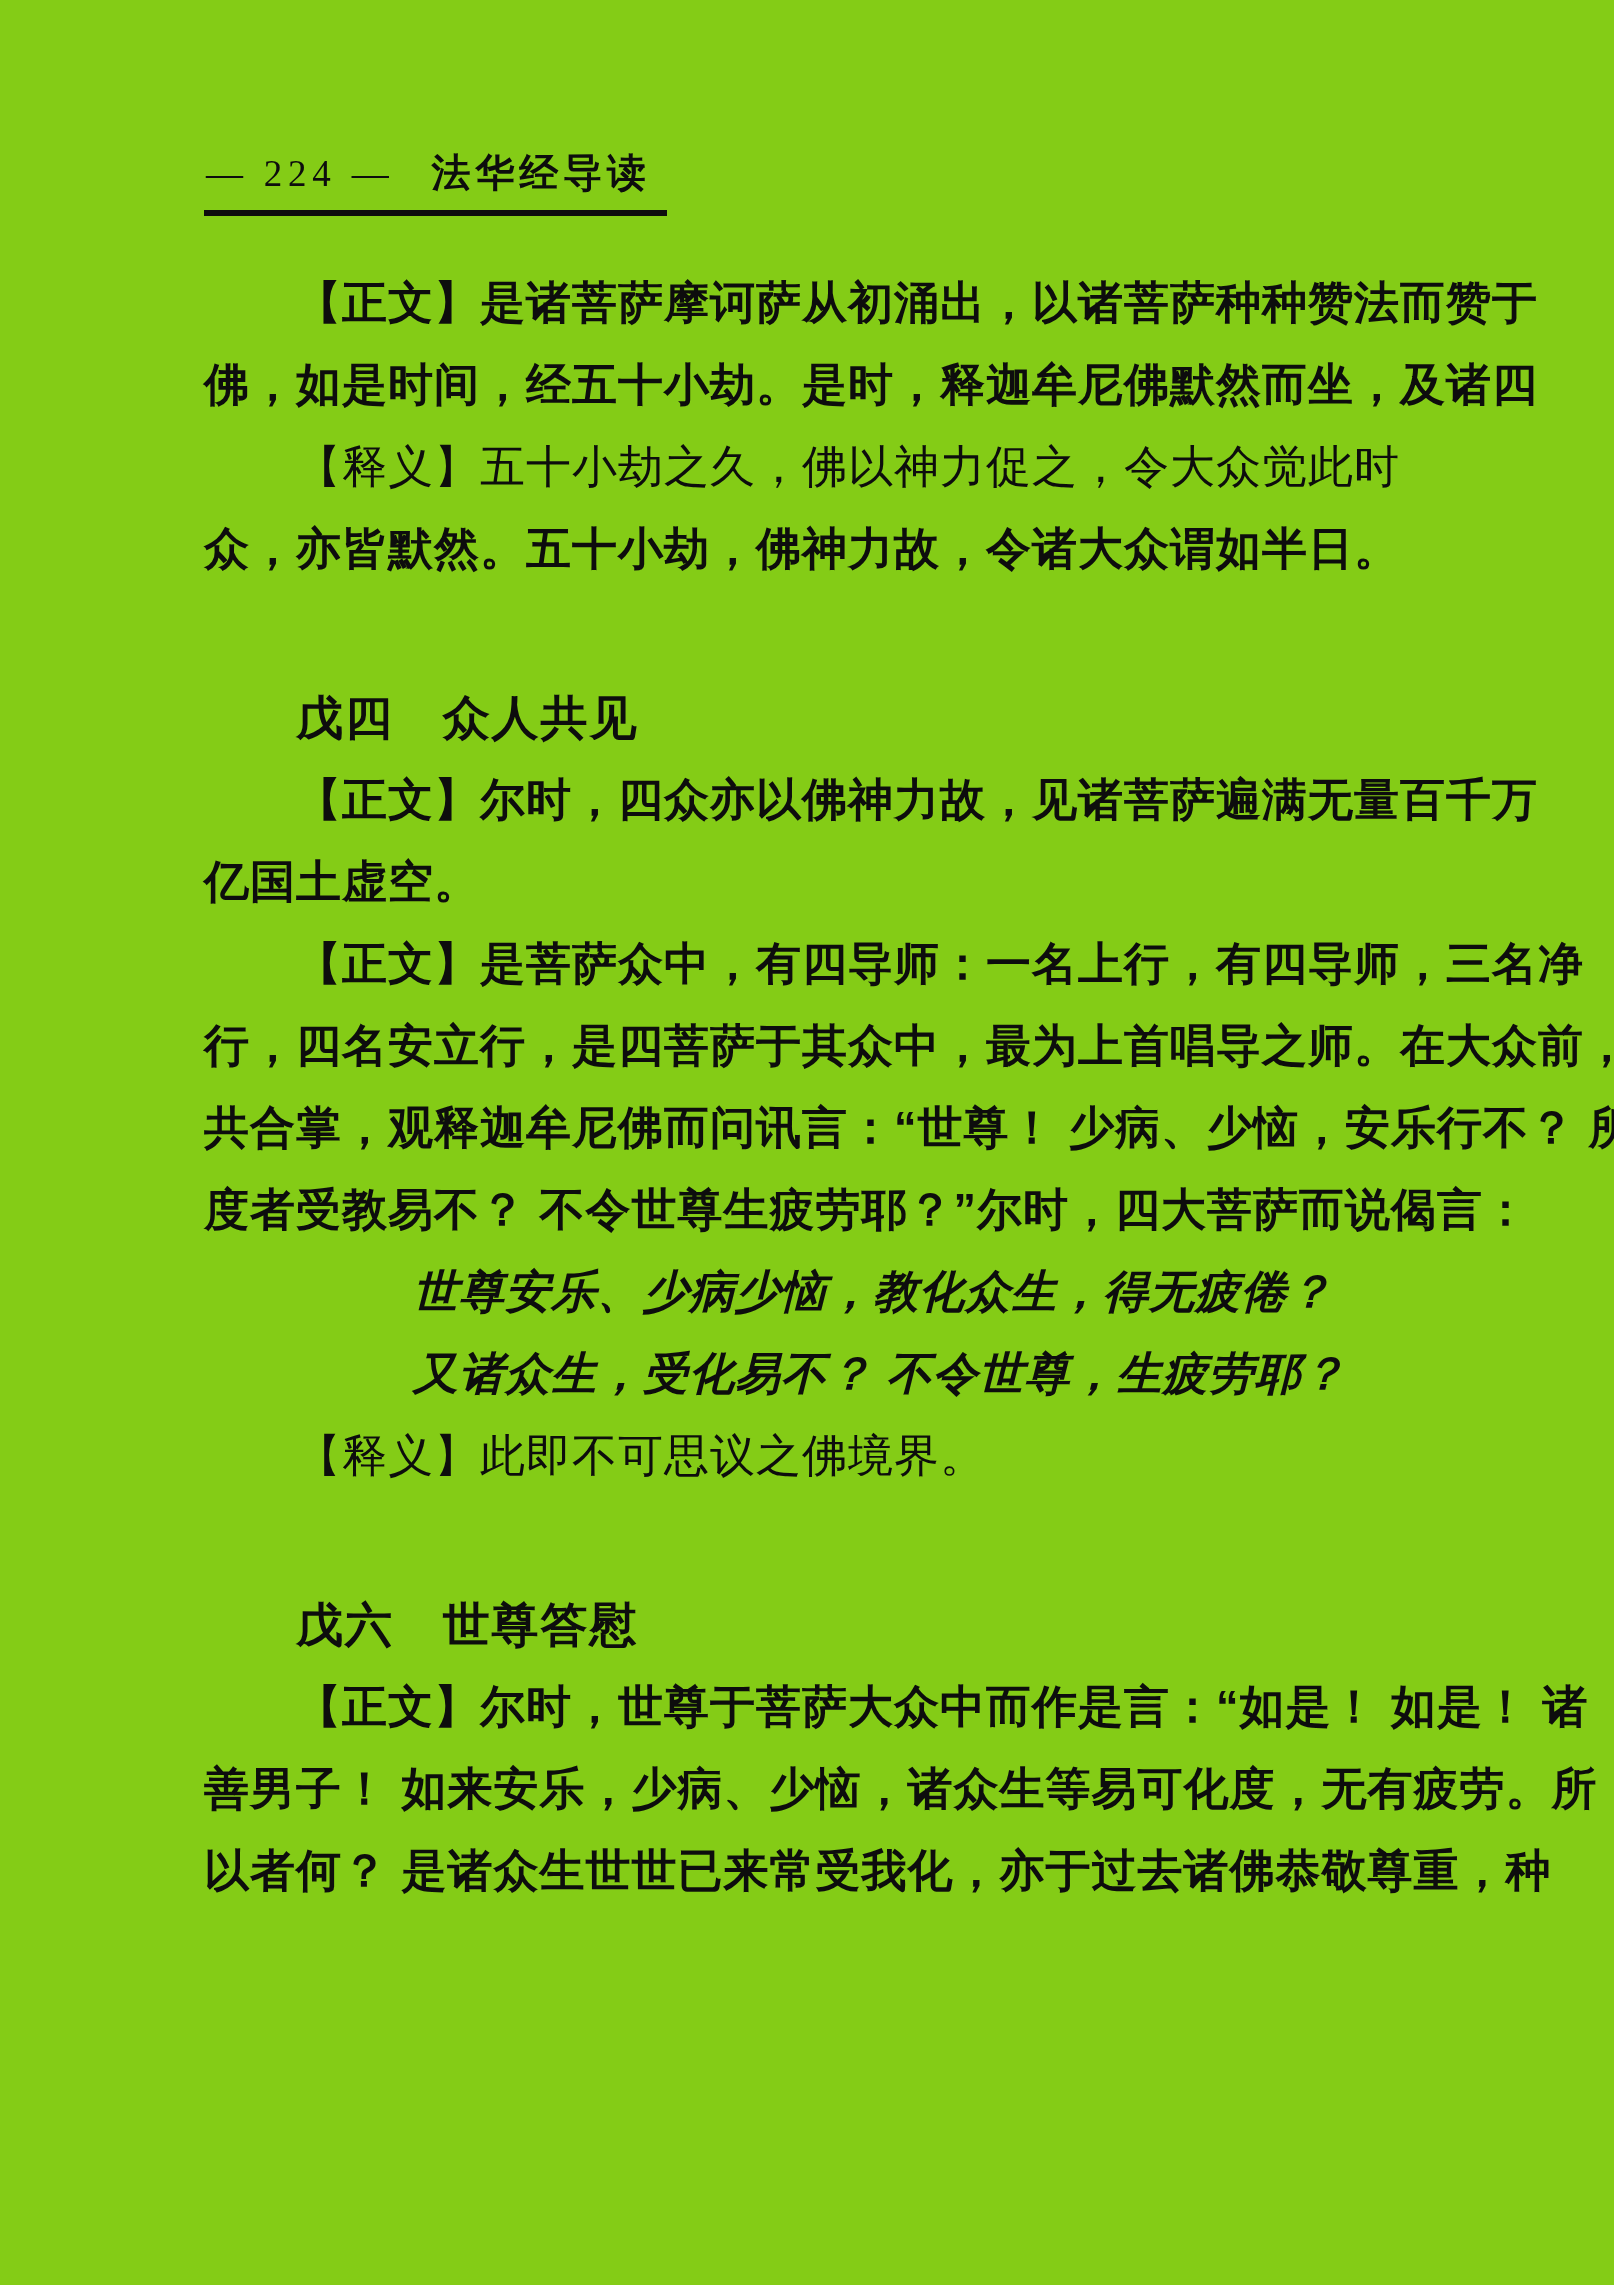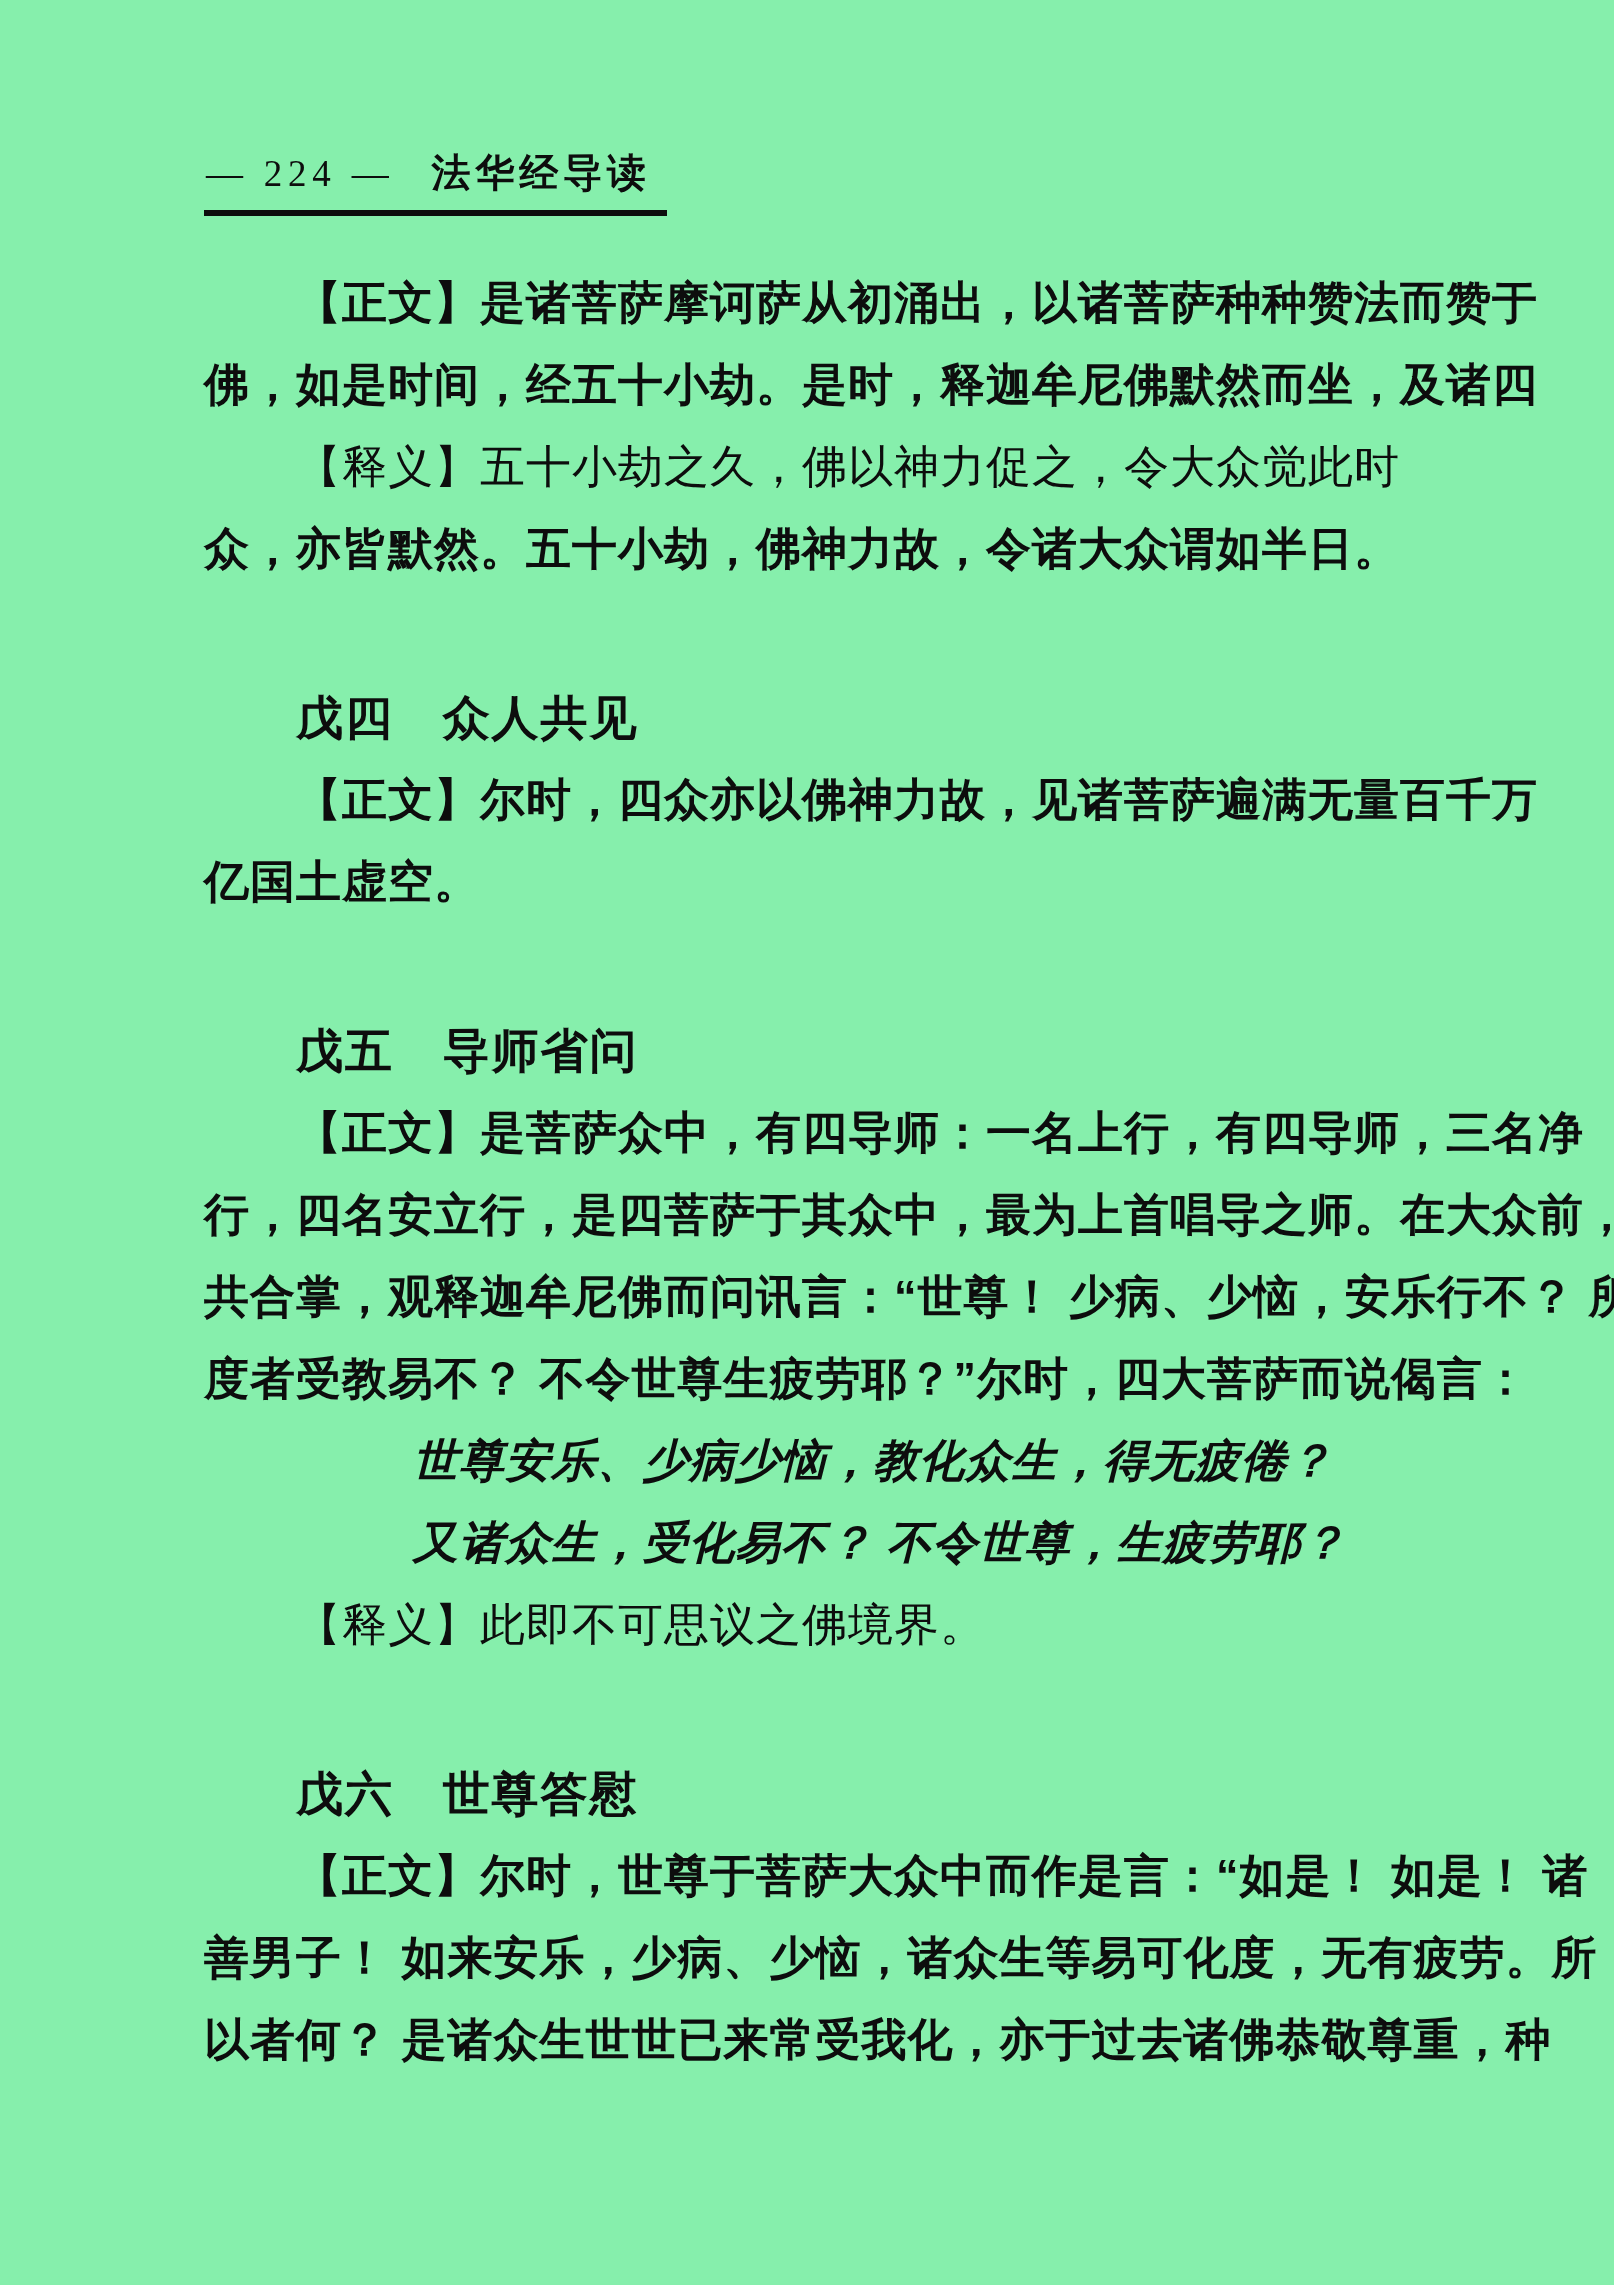--- a/index.html
+++ b/index.html
@@ -5,21 +5,21 @@
   html, body {
     margin: 0;
     padding: 0;
     background: #e8e8e8;
   }
   .page {
     position: relative;
     width: 1615px;
     height: 2285px;
     margin: 0 auto;
-    background: #86efac;
+    background: #84cc16;
     color: #0d0d0d;
     overflow: hidden;
     box-sizing: border-box;
     padding: 146px 175px 0 204px;
   }
   .header {
     display: inline-block;
     border-bottom: 6.8px solid #0d0d0d;
     padding: 0 15.5px 9.7px 1.9px;
     white-space: nowrap;
@@ -73,21 +73,20 @@
     <span class="pageno">— 224 —</span><span class="booktitle">法华经导读</span>
   </div>
   <div class="content">
       <div class="line zhengwen ind-first">【正文】是诸菩萨摩诃萨从初涌出，以诸菩萨种种赞法而赞于</div>
       <div class="line zhengwen">佛，如是时间，经五十小劫。是时，释迦牟尼佛默然而坐，及诸四</div>
       <div class="line shiyi ind-first">【释义】五十小劫之久，佛以神力促之，令大众觉此时</div>
       <div class="line zhengwen">众，亦皆默然。五十小劫，佛神力故，令诸大众谓如半日。</div>
       <div class="line heading">戊四　众人共见</div>
       <div class="line zhengwen ind-first">【正文】尔时，四众亦以佛神力故，见诸菩萨遍满无量百千万</div>
       <div class="line zhengwen">亿国土虚空。</div>
-      <div class="line heading">戊五　导师省问</div>
       <div class="line zhengwen ind-first">【正文】是菩萨众中，有四导师：一名上行，有四导师，三名净</div>
       <div class="line zhengwen">行，四名安立行，是四菩萨于其众中，最为上首唱导之师。在大众前，各</div>
       <div class="line zhengwen">共合掌，观释迦牟尼佛而问讯言：“世尊！ 少病、少恼，安乐行不？ 所应</div>
       <div class="line zhengwen">度者受教易不？ 不令世尊生疲劳耶？”尔时，四大菩萨而说偈言：</div>
       <div class="line zhengwen ind-verse">世尊安乐、少病少恼，教化众生，得无疲倦？</div>
       <div class="line zhengwen ind-verse">又诸众生，受化易不？ 不令世尊，生疲劳耶？</div>
       <div class="line shiyi ind-first">【释义】此即不可思议之佛境界。</div>
       <div class="line heading">戊六　世尊答慰</div>
       <div class="line zhengwen ind-first">【正文】尔时，世尊于菩萨大众中而作是言：“如是！ 如是！ 诸</div>
       <div class="line zhengwen">善男子！ 如来安乐，少病、少恼，诸众生等易可化度，无有疲劳。所</div>

